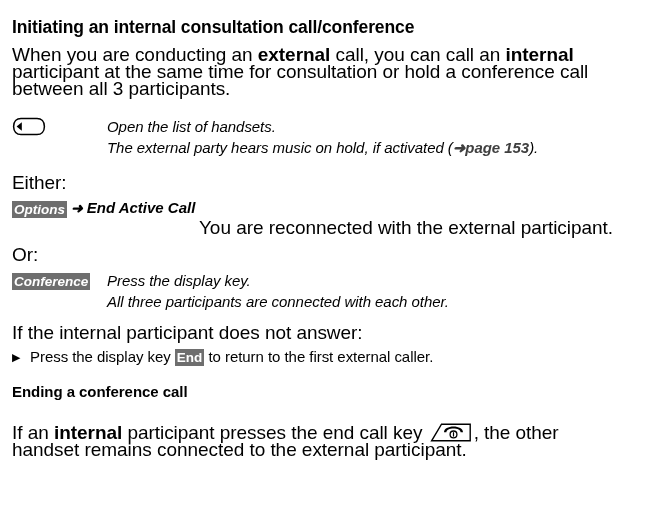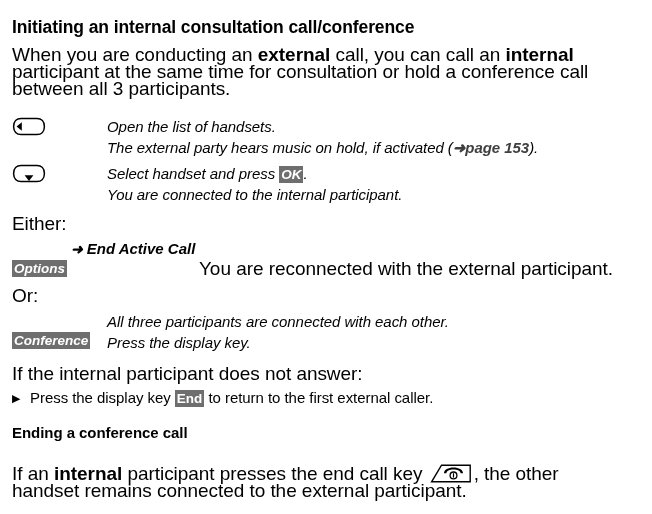--- a/index.html
+++ b/index.html
@@ -81,21 +81,21 @@
     background: #6e6e6e;
     color: #ffffff;
     font-family: "Liberation Sans", sans-serif;
     font-size: 13.5px;
     font-weight: bold;
     line-height: 15px;
     padding: 1px 2px 1px 2px;
     letter-spacing: 0px;
     vertical-align: baseline;
     position: relative;
-    top: 19px;
+    top: 1px;
   }
   .dkey-inline {
     top: 0px;
   }
 
   
   .xref {
     color: #404040;
     font-weight: bold;
   }
@@ -164,34 +164,20 @@
       </span>
     </div>
     <div class="row-body">
       <span class="indent">Open the list of handsets.</span>
       <span class="indent"><span>The external party hears music on hold, if activated (</span><span class="xref"><span class="arrow">➜</span><span>page 153</span></span><span>).</span></span>
     </div>
   </div>
 
   <div class="spacer-6"></div>
 
-  <div class="row">
-    <div class="row-key">
-      <span class="icon-wrap">
-        <svg width="34" height="19" viewBox="0 0 34 19" xmlns="http://www.w3.org/2000/svg">
-          <path d="M9 1.4 H25 C29.4 1.4 32.4 4.6 32.4 9.5 C32.4 14.4 29.4 17.6 25 17.6 H9 C4.6 17.6 1.6 14.4 1.6 9.5 C1.6 4.6 4.6 1.4 9 1.4 Z" fill="none" stroke="#000000" stroke-width="1.5"></path>
-          <path d="M12.6 11.2 H21.4 L17 17 Z" fill="#000000"></path>
-        </svg>
-      </span>
-    </div>
-    <div class="row-body">
-      <span class="indent"><span>Select handset and press </span><span class="dkey dkey-inline">OK</span><span>.</span></span>
-      <span class="indent">You are connected to the internal participant.</span>
-    </div>
-  </div>
 
   <div class="spacer-10"></div>
 
   <p class="para">Either:</p>
 
   <div class="spacer-8"></div>
 
   <div class="row">
     <div class="row-key" style="width:auto;min-width:0;flex:0 0 auto;">
       <span class="dkey">Options</span><span class="blkarrow">➜</span><span class="b" style="font-size:15px;">End Active Call</span>
@@ -206,22 +192,22 @@
 
   <p class="para">Or:</p>
 
   <div class="spacer-8"></div>
 
   <div class="row">
     <div class="row-key">
       <span class="dkey">Conference</span>
     </div>
     <div class="row-body">
+      <span class="indent">Press the display key.</span>
       <span class="indent">All three participants are connected with each other.</span>
-      <span class="indent">Press the display key.</span>
     </div>
   </div>
 
   <div class="spacer-12"></div>
 
   <p class="para">If the internal participant does not answer:</p>
 
   <div class="spacer-6"></div>
 
   <div class="bullet-row">

